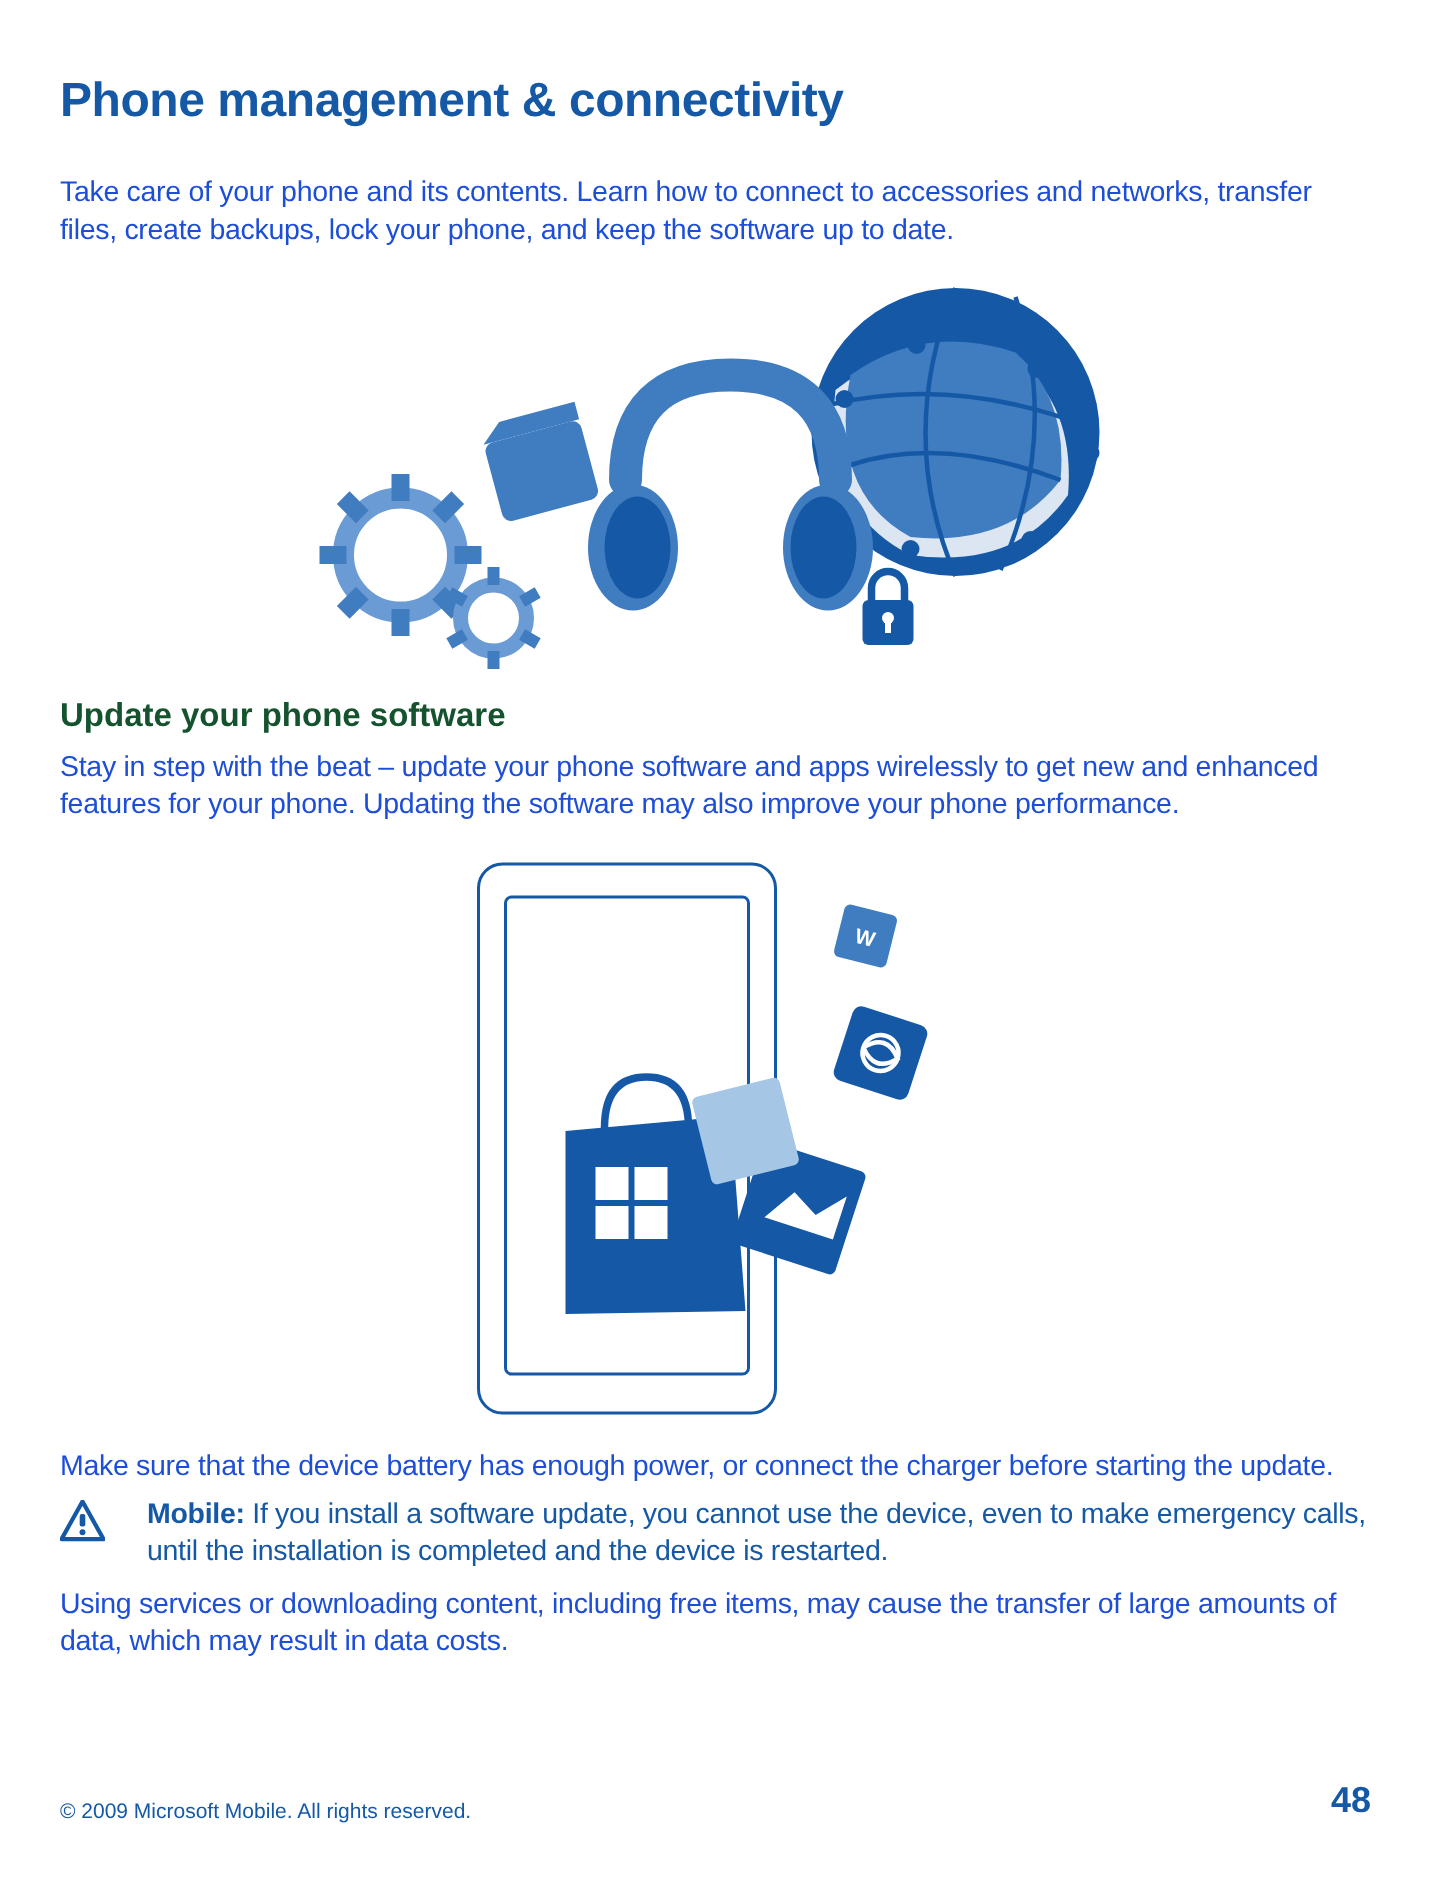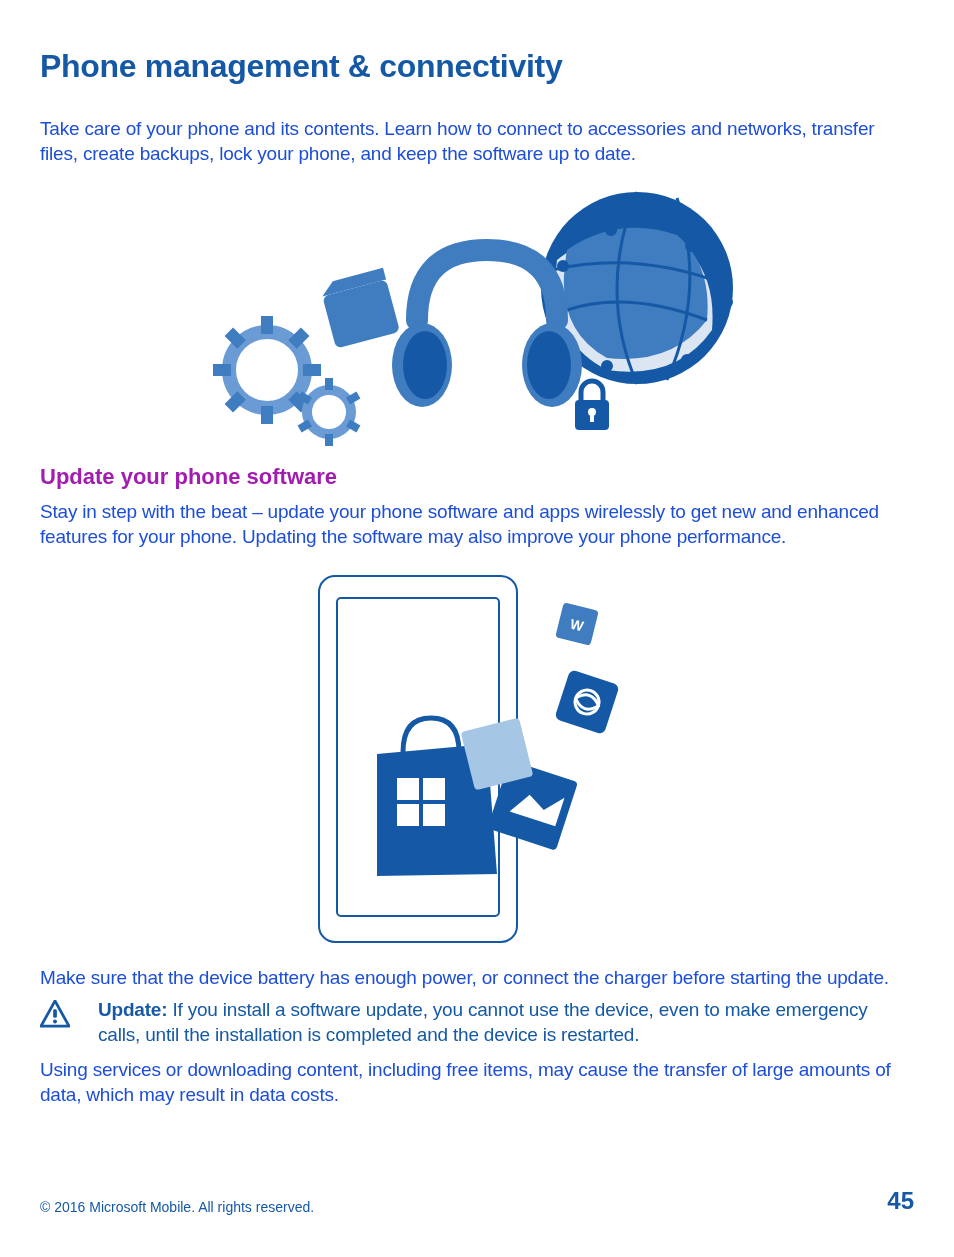--- a/index.html
+++ b/index.html
@@ -14,21 +14,21 @@
   h1 {
     font-size: 32px;
     font-weight: 700;
     color: #1559a6;
     margin-bottom: 32px;
     letter-spacing: -0.3px;
   }
   h2 {
     font-size: 22px;
     font-weight: 700;
-    color: #a21caf;
+    color: #14532d;
     margin-top: 18px;
     margin-bottom: 10px;
   }
   p {
     font-size: 19px;
     line-height: 1.3;
     color: #1d4ed8;
     margin-bottom: 8px;
     letter-spacing: -0.2px;
   }
@@ -212,22 +212,22 @@
 
 <p>Make sure that the device battery has enough power, or connect the charger before starting the update.</p>
 
 <div class="warning-row">
   <svg class="warning-icon" viewBox="0 0 32 30">
     <polygon points="16,1 31,28 1,28" fill="none" stroke="#1559a6" stroke-width="3" stroke-linejoin="round"></polygon>
     <rect x="14" y="10" width="4" height="9" rx="1.5" class="blue"></rect>
     <circle cx="16" cy="23" r="2.1" class="blue"></circle>
   </svg>
   <div class="warning-text">
-    <b>Update:</b><span> If you install a software update, you cannot use the device, even to make emergency calls, until the installation is completed and the device is restarted.</span>
+    <b>Mobile:</b><span> If you install a software update, you cannot use the device, even to make emergency calls, until the installation is completed and the device is restarted.</span>
   </div>
 </div>
 
 <p>Using services or downloading content, including free items, may cause the transfer of large amounts of data, which may result in data costs.</p>
 
 <div class="footer">
-  <span class="copyright">© 2016 Microsoft Mobile. All rights reserved.</span>
-  <span class="pagenum">45</span>
+  <span class="copyright">© 2009 Microsoft Mobile. All rights reserved.</span>
+  <span class="pagenum">48</span>
 </div>
 
 </body></html>

